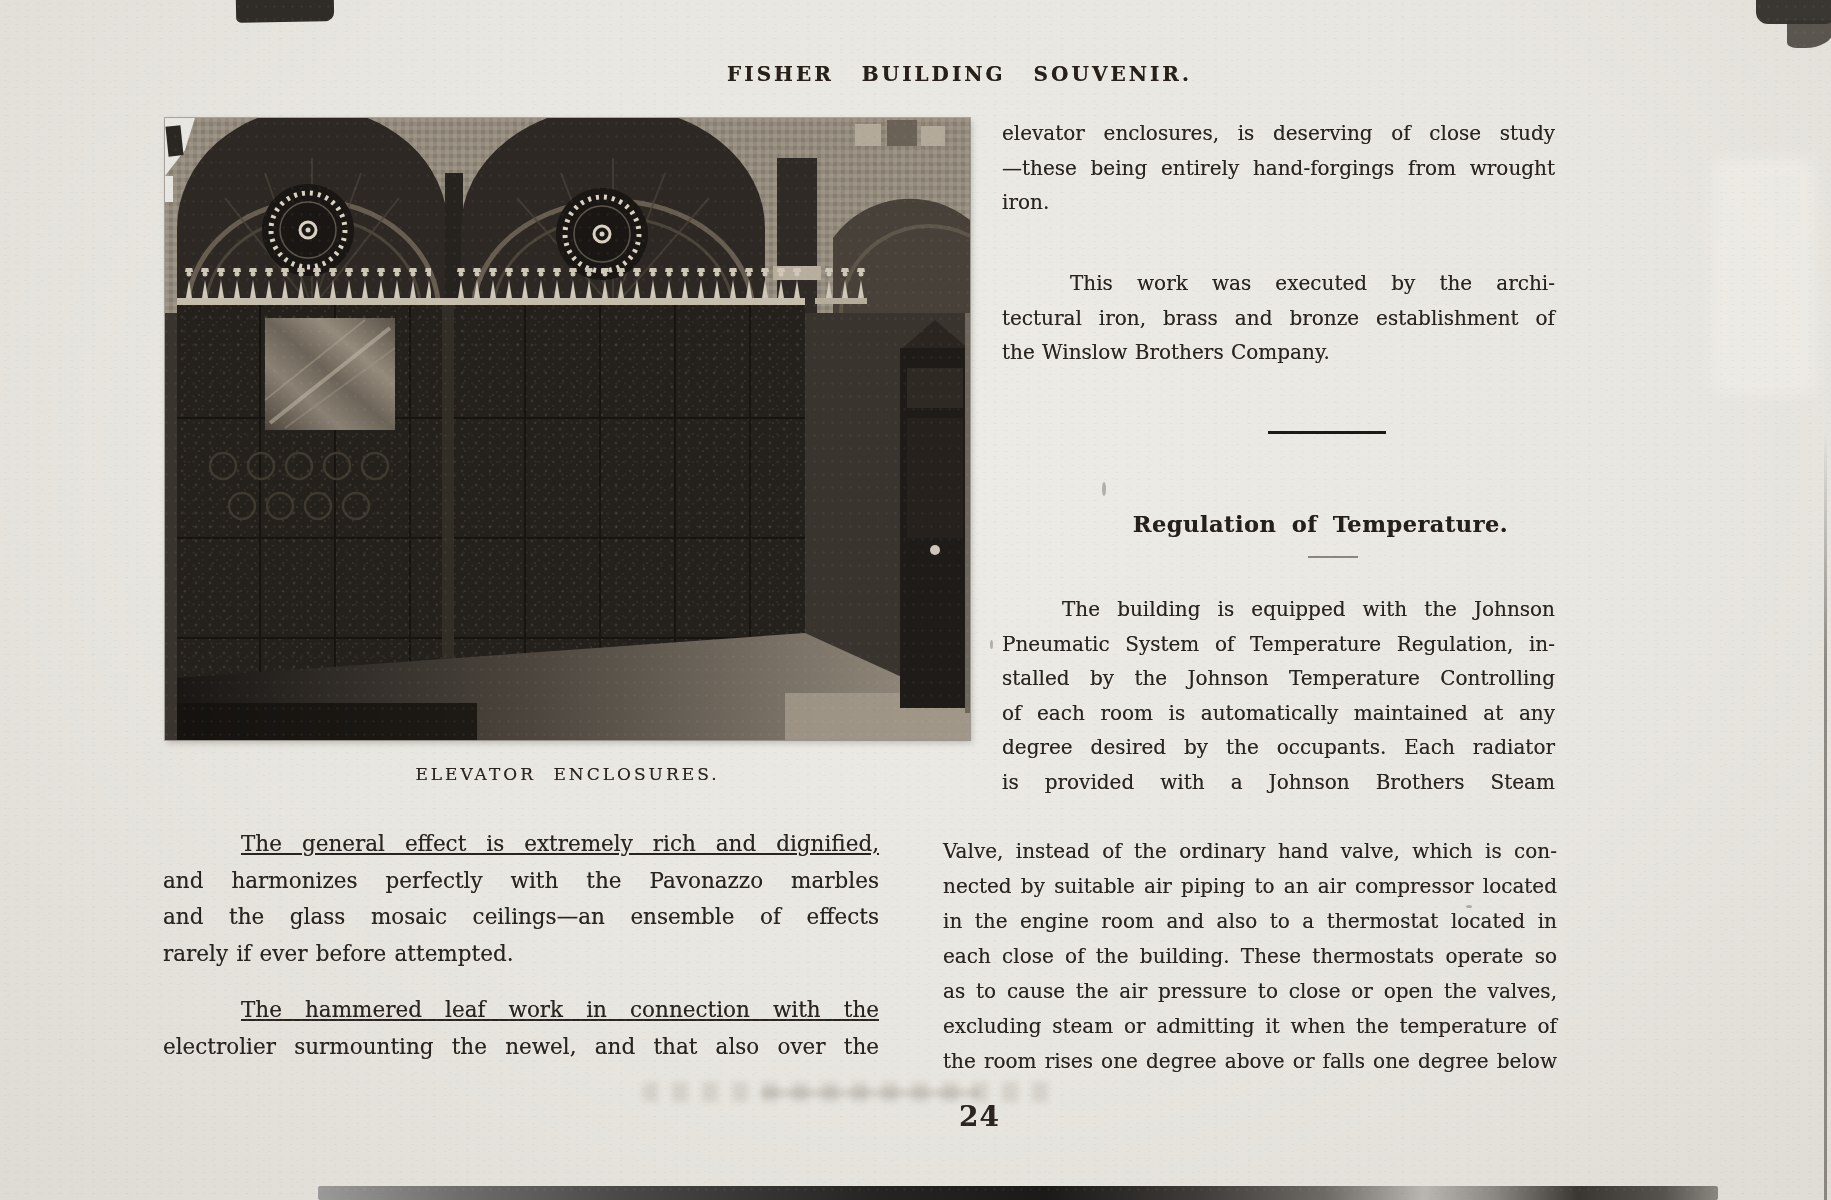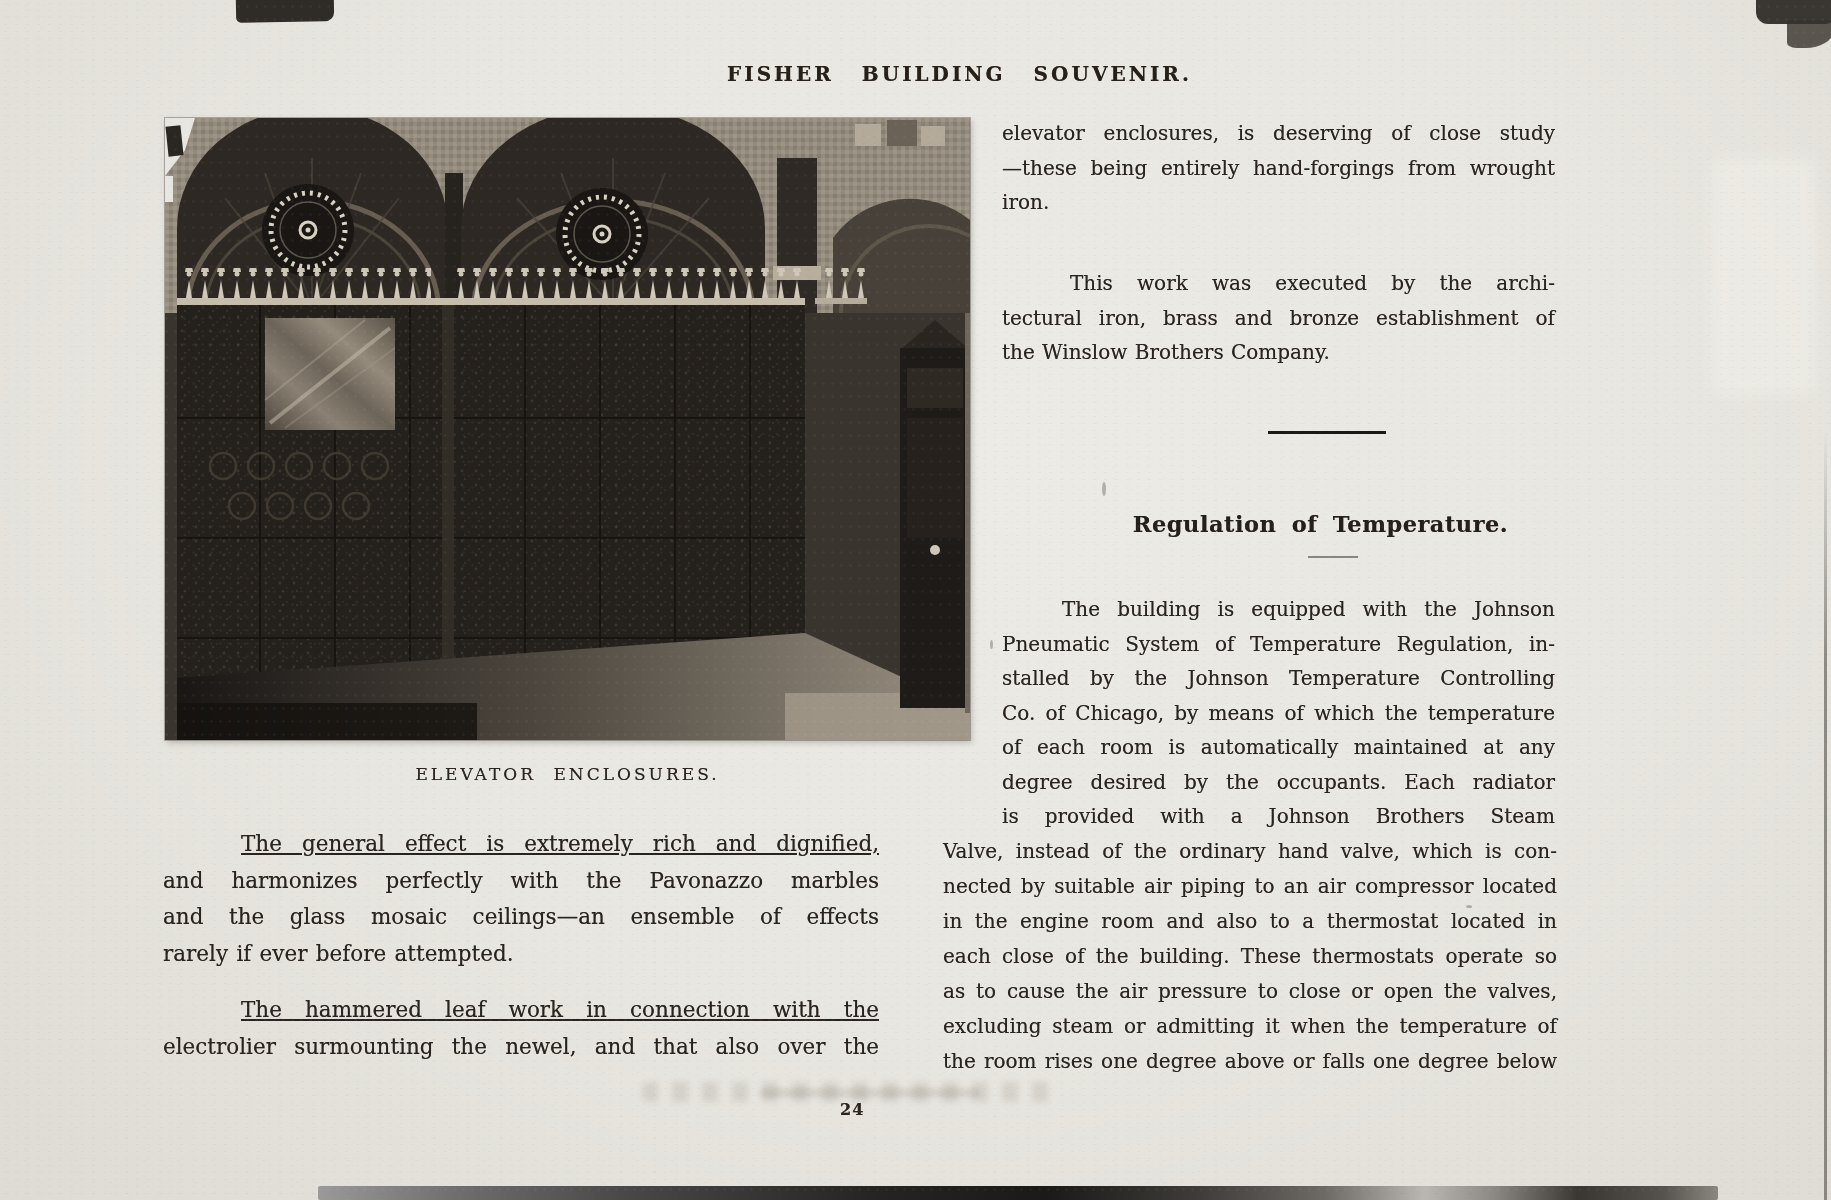--- a/index.html
+++ b/index.html
@@ -47,22 +47,22 @@
   .rc{left:1002px; width:553px; font-size:20px; line-height:34.5px; word-spacing:1px;}
   .rc-low{left:943px; width:614px; top:834px; font-size:20px; line-height:35px; word-spacing:1px;}
   .rule1{position:absolute; left:1268px; top:431px; width:118px; height:3px; background:#1d1915;}
   .rule2{position:absolute; left:1308px; top:556px; width:50px; height:2px; background:#4a443c; opacity:.6;}
   .rc-heading{
     position:absolute; left:1002px; top:492px; width:553px; padding-left:84px; box-sizing:border-box;
     text-align:center; font-size:22.5px; font-weight:bold; letter-spacing:.5px; word-spacing:7px;
     color:#241f1a; text-shadow:0 0 .6px rgba(40,30,20,.6);
   }
   .pageno{
-    position:absolute; left:840px; top:1100px; width:160px; text-align:left;
-    font-size:16px; font-weight:bold; letter-spacing:1px; color:#2b2420;
+    position:absolute; left:840px; top:1100px; width:160px; text-align:right;
+    font-size:28px; font-weight:bold; letter-spacing:1px; color:#2b2420;
     text-shadow:0 0 .6px rgba(40,30,20,.55);
   }
   
   .mark-tl{position:absolute; left:236px; top:-4px; width:98px; height:26px; background:#1f1c18;
     border-radius:0 0 9px 5px; transform:rotate(-1deg); opacity:.92;}
   .mark-tr1{position:absolute; left:1756px; top:-6px; width:78px; height:30px; background:#221f1b;
     border-radius:0 0 8px 12px; opacity:.88;}
   .mark-tr2{position:absolute; left:1787px; top:20px; width:46px; height:28px; background:#37322b;
     border-radius:0 0 60% 20%; opacity:.8;}
   .edge-r{position:absolute; left:1824px; top:430px; width:3px; height:770px; opacity:.55;
@@ -253,21 +253,20 @@
       </div>
 
     <div class="rule1"></div>
     <h2 class="rc-heading">Regulation of Temperature.</h2>
     <div class="rule2"></div>
 
     <div class="txt rc rcC ind60">
         <div class="tl">The building is equipped with the Johnson</div>
         <div class="tl">Pneumatic System of Temperature Regulation, in-</div>
         <div class="tl">stalled by the Johnson Temperature Controlling</div>
-        <div class="tl">Co. of Chicago, by means of which the temperature</div>
         <div class="tl">of each room is automatically maintained at any</div>
         <div class="tl">degree desired by the occupants.  Each radiator</div>
         <div class="tl">is provided with a Johnson Brothers Steam</div>
       </div>
     <div class="txt rc-low">
         <div class="tl">Valve, instead of the ordinary hand valve, which is con-</div>
         <div class="tl">nected by suitable air piping to an air compressor located</div>
         <div class="tl">in the engine room and also to a thermostat located in</div>
         <div class="tl">each close of the building.  These thermostats operate so</div>
         <div class="tl">as to cause the air pressure to close or open the valves,</div>

